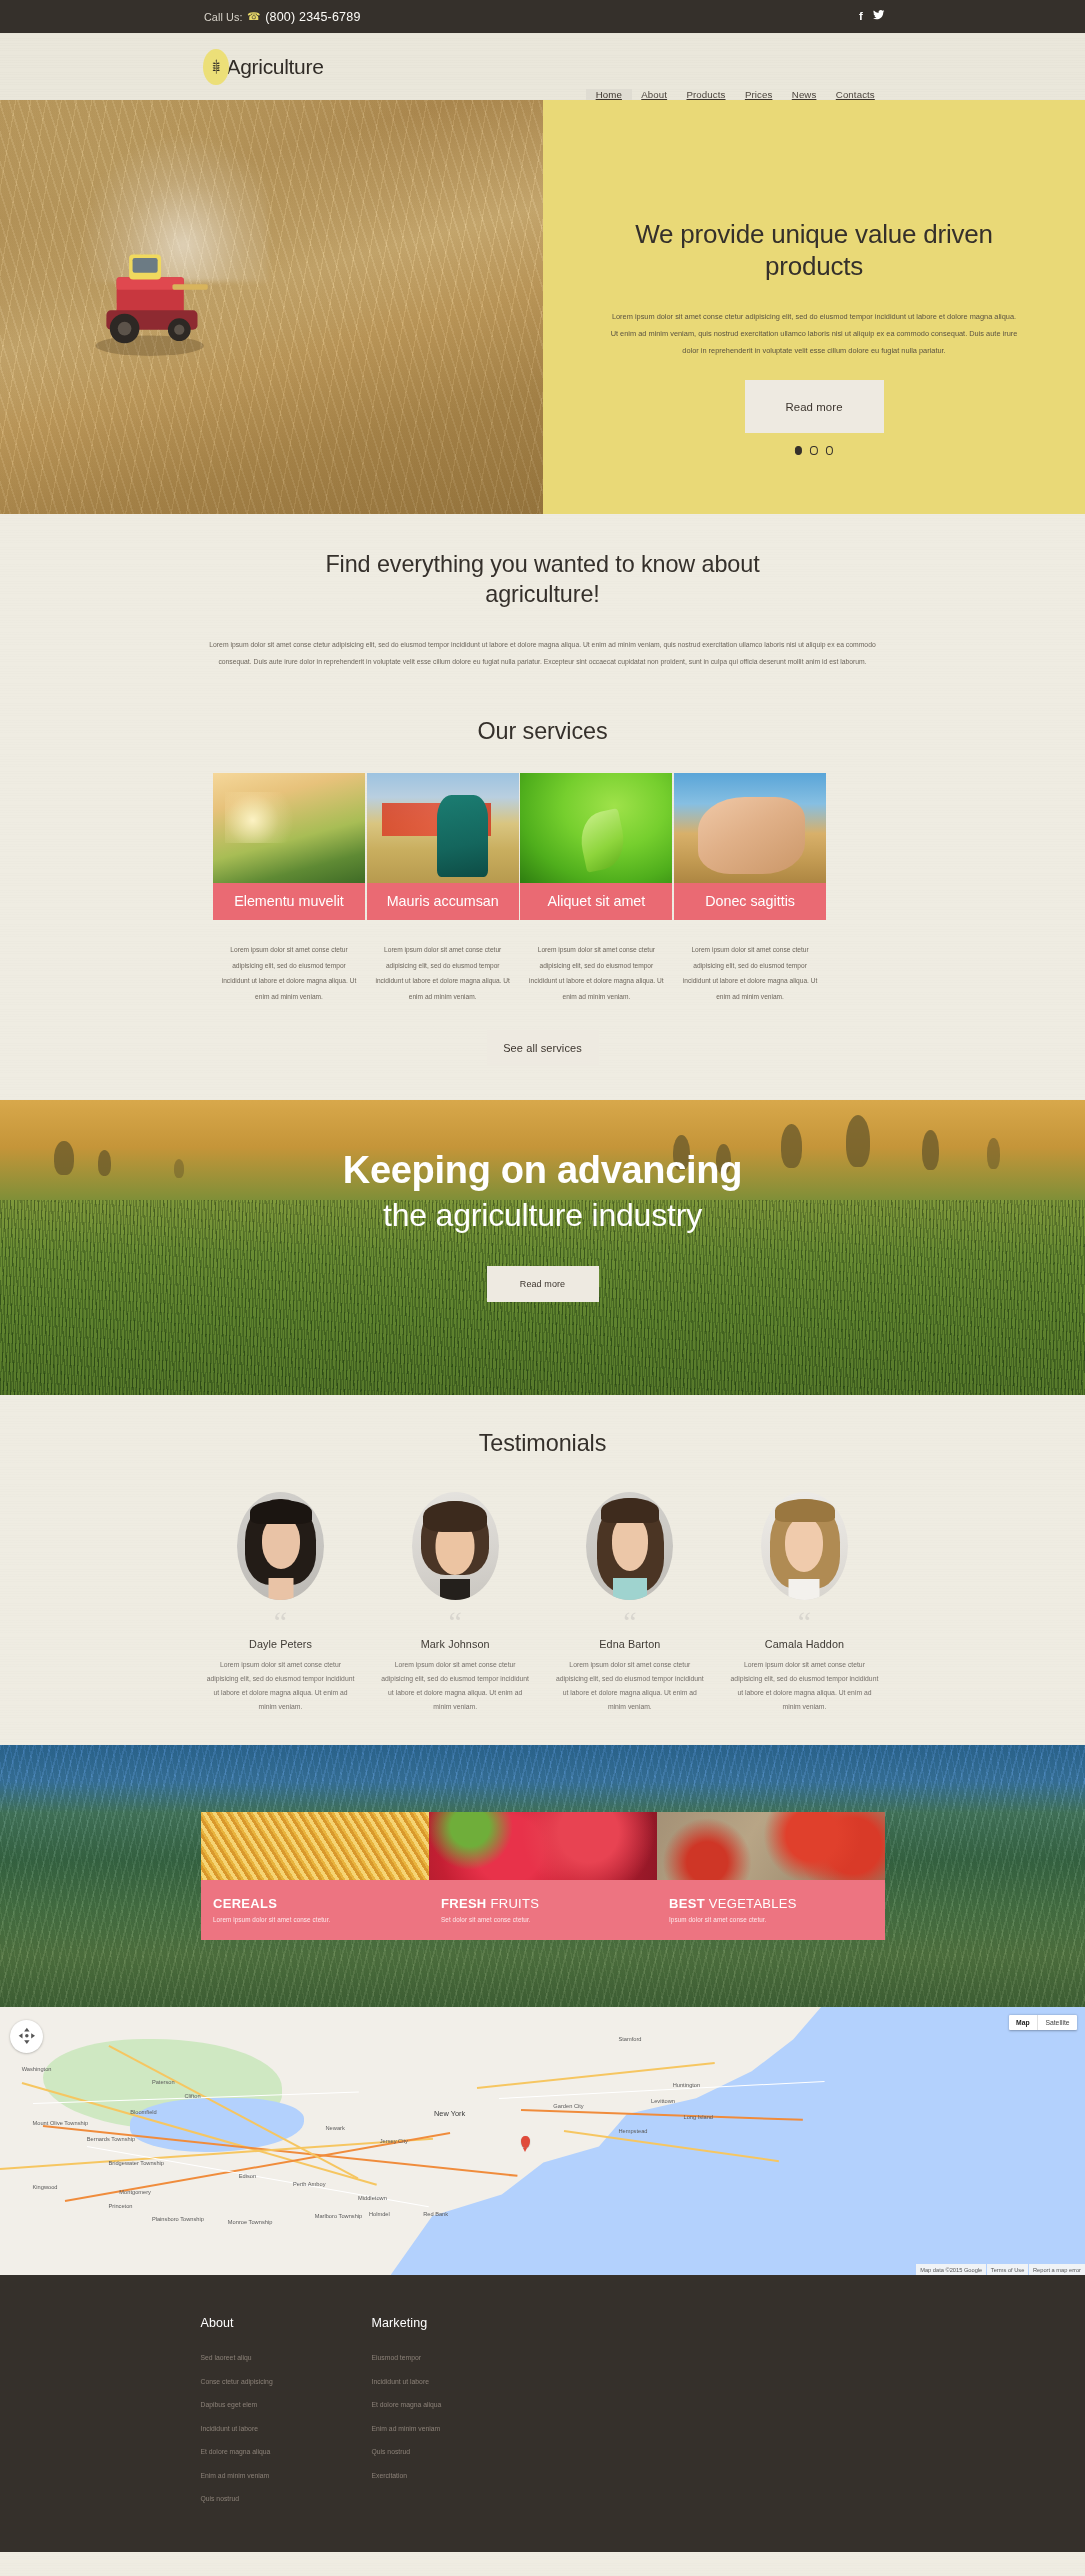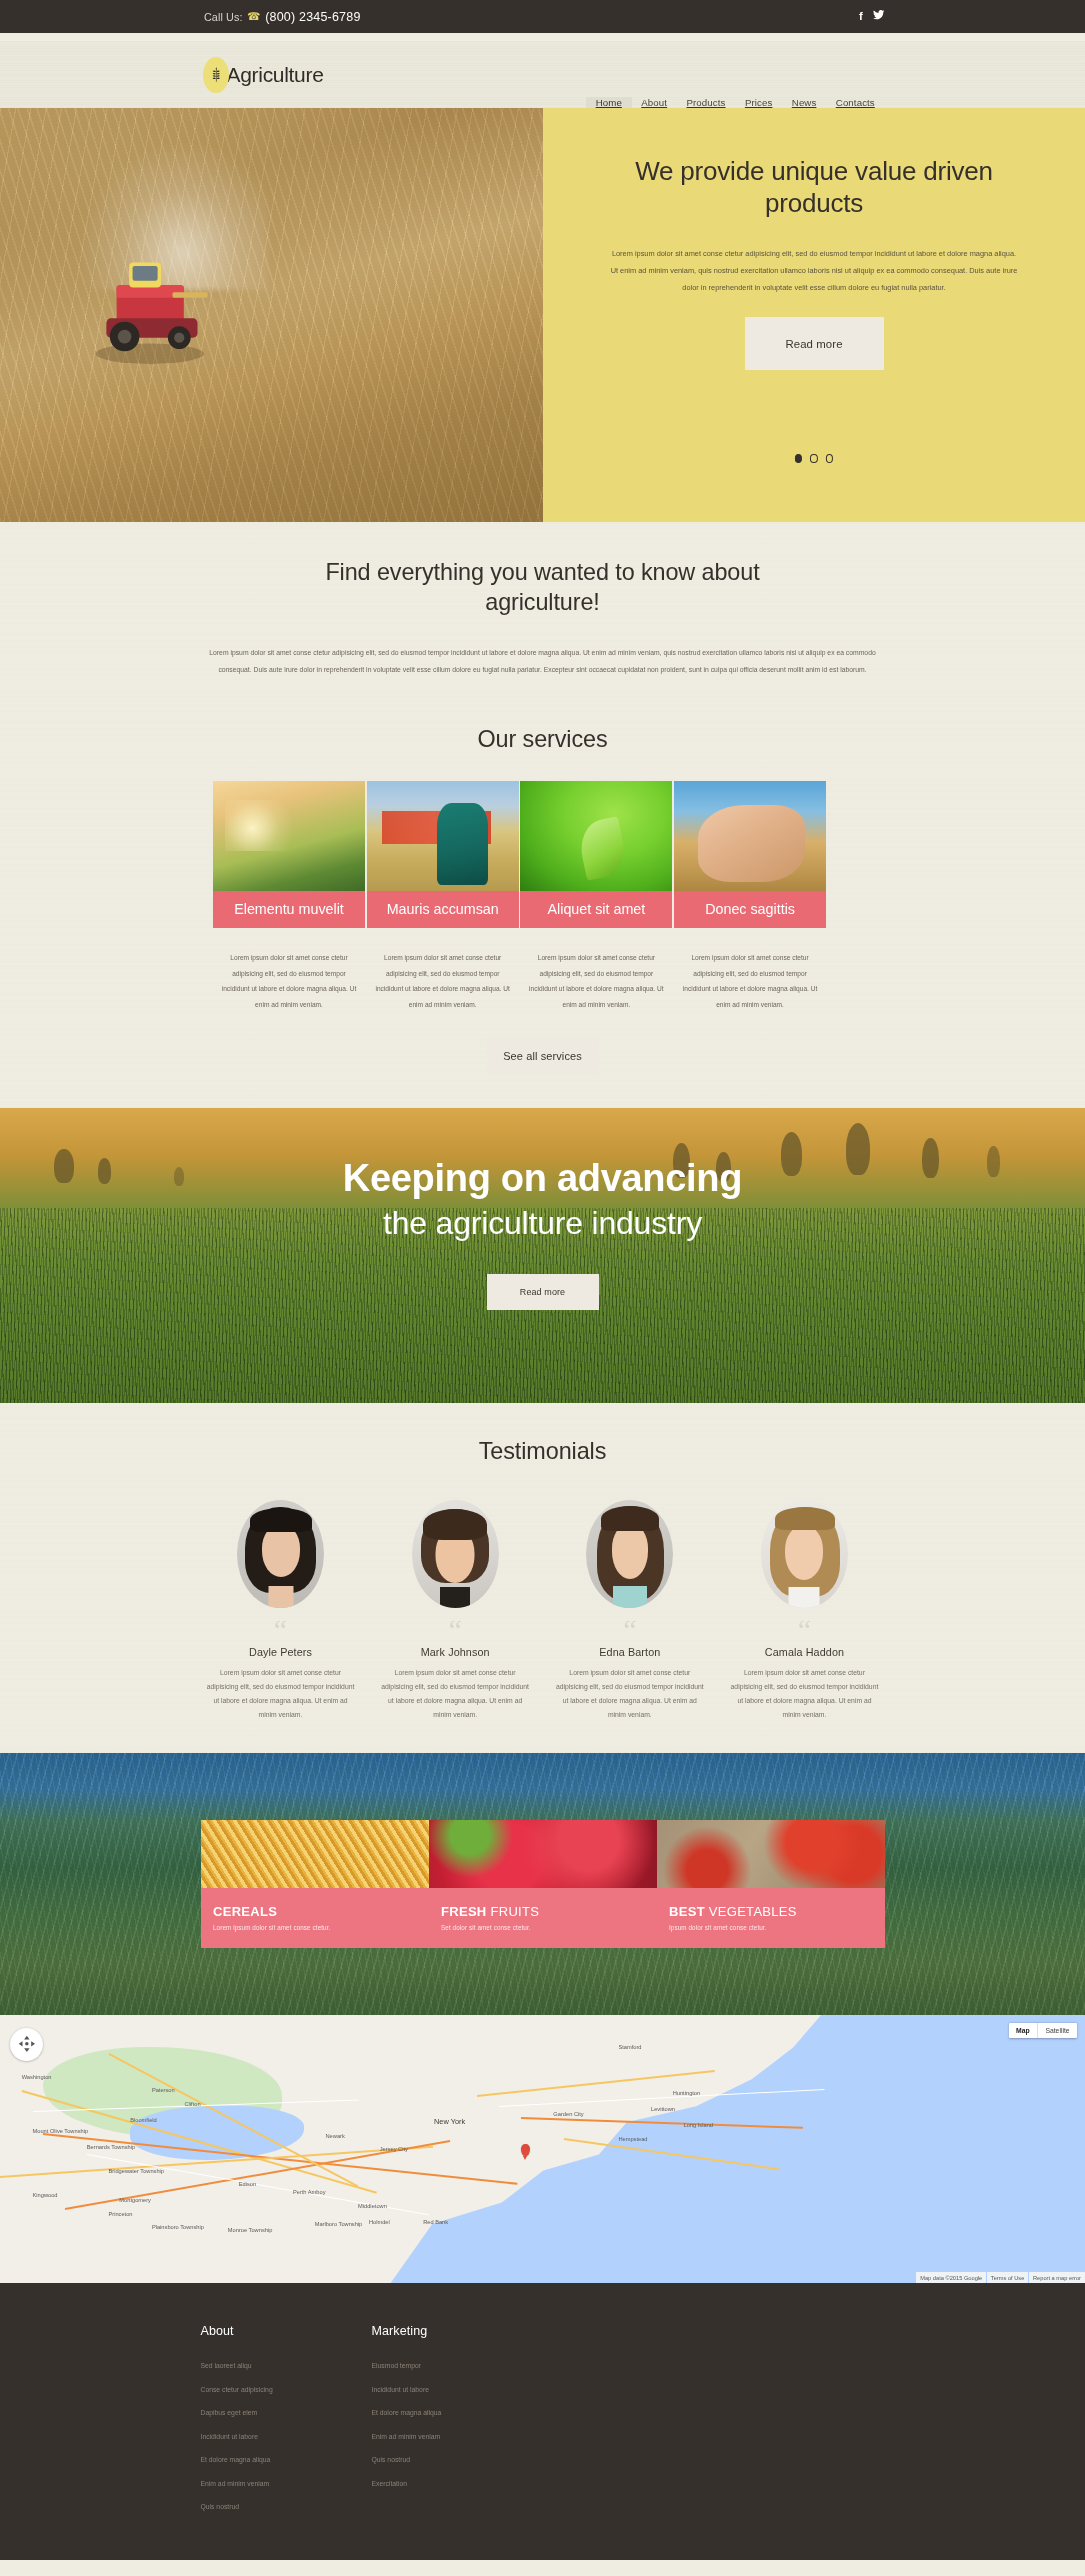--- a/index.html
+++ b/index.html
@@ -24,21 +24,21 @@
   .phone-num { color: #fdfcf8; font-size: 12.5px; letter-spacing: 0.2px; }
   .socials { position: absolute; right: 0; display: flex; gap: 10.3px; align-items: center; }
   .soc { color: #fff; font-size: 11.4px; font-weight: bold; line-height: 1; cursor: pointer; }
 
   
   .header {
     height: 67px; background: #eae7db;
     position: relative;
     background-image: repeating-linear-gradient(0deg, rgba(0,0,0,.012) 0 0.6px, transparent 0.6px 1.7px);
   }
-  .header-inner { width: 684px; margin: 8px auto; height: 100%; display: flex; align-items: center; position: relative; }
+  .header-inner { width: 684px; margin: 0 auto; height: 100%; display: flex; align-items: center; position: relative; }
   .logo { display: flex; align-items: center; gap: 0px; margin-left: 2.3px; cursor: pointer; }
   .logo-badge {
     width: 26px; height: 36px; border-radius: 50%;
     background: #ecdf78; display: flex; align-items: center; justify-content: center;
     position: relative;
   }
   .logo-badge svg { width: 12.5px; height: 17px; }
   .logo-text { font-size: 21px; color: #312c27; letter-spacing: -0.3px; margin-left: -2.3px; font-family: "Liberation Sans Narrow", "Liberation Sans", sans-serif; }
   .nav { position: absolute; right: 0; display: flex; align-items: flex-end; height: 100%; text-decoration: underline; }
   .nav-item {
@@ -68,21 +68,21 @@
     position: absolute; left: 87px; top: 143px; width: 131px; height: 117px;
   }
   .dust {
     position: absolute; left: 80px; top: 34px; width: 188px; height: 148px;
     background: radial-gradient(ellipse at 55% 75%, rgba(255,255,255,.55) 0%, rgba(255,255,255,.18) 40%, rgba(255,255,255,0) 72%);
     filter: blur(2.9px);
   }
   .hero-copy {
     width: 542px; background: #e9d977; position: relative;
     display: flex; flex-direction: column; align-items: center;
-    padding-top: 48px;
+    padding-top: 119px;
   }
   .hero-title {
     font-family: "Liberation Sans Narrow", "Liberation Sans", sans-serif;
     font-size: 26px; line-height: 1.22; color: #35302b; text-align: center;
     max-width: 411px; font-weight: normal; letter-spacing: -0.2px;
   }
   .hero-sub {
     margin-top: 27px; max-width: 411px; text-align: center;
     font-size: 7.4px; line-height: 2.25; color: #5b5340;
   }

